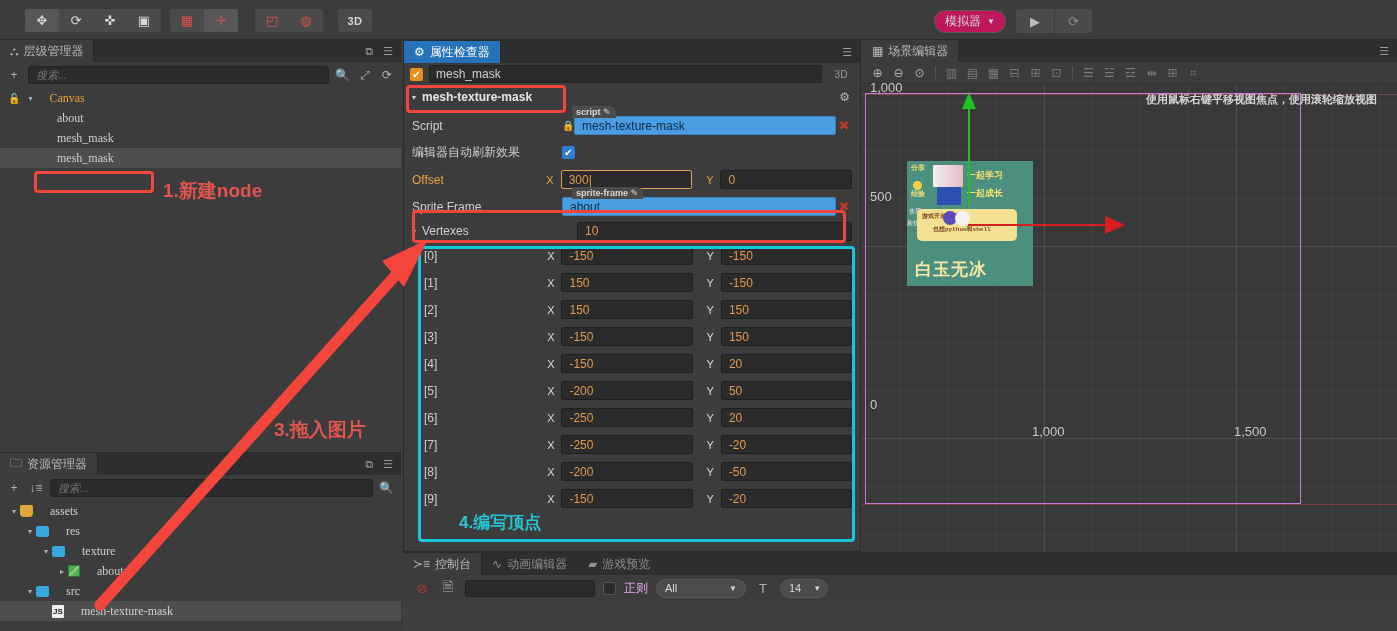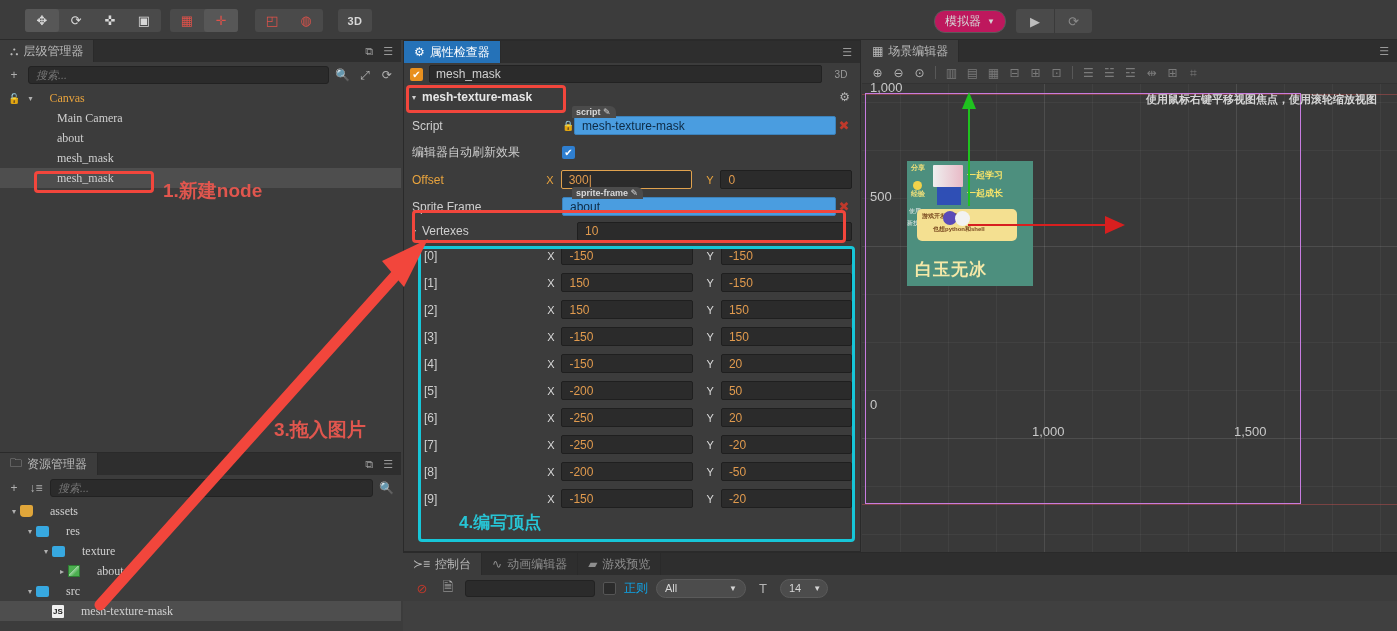--- a/index.html
+++ b/index.html
@@ -123,21 +123,21 @@
   .sdiv { width: 1px; height: 13px; background: #585858; margin: 0 4px; }
   .scene-view { position: absolute; left: 0; right: 0; top: 44px; bottom: 0; background: #393939; overflow: hidden; }
   .ghline { position: absolute; left: 0; right: 0; height: 1px; background: rgba(255,255,255,.045); }
   .gvline { position: absolute; top: 0; bottom: 0; width: 1px; background: rgba(255,255,255,.045); }
   .ghline.maj, .gvline.maj { background: rgba(255,255,255,.10); }
   .rlabel { position: absolute; color: #c8c8c8; font-size: 13px; }
   .hint { position: absolute; right: 6px; top: 4px; color: #d6d6d6; font-size: 11px; font-weight: bold; }
   .canvas-rect { position: absolute; border: 1px solid #c77ce0; }
   .axis-line-red { position: absolute; height: 1px; background: rgba(200,80,80,.45); left:0; right:0; }
   .sprite {
-    position: absolute; background: #4d8f7e; overflow: hidden;
+    position: absolute; background: #4d8f7e; overflow: hidden; font-family: Liberation Mono, monospace;
   }
   .gizmo-y { position: absolute; width: 2px; background: #1fc21f; }
   .gizmo-x { position: absolute; height: 2px; background: #d81f1f; }
 
   
   #console { left: 403px; top: 552px; width: 994px; height: 79px; background: #3c3c3c; border-top: 1px solid #2a2a2a;}
   .con-tools { height: 26px; display: flex; align-items: center; gap: 8px; padding: 0 10px; background: #3c3c3c; }
   .con-ibtn { width: 18px; height: 18px; display: flex; align-items: center; justify-content: center; font-size: 13px; color: #b4b4b4; }
   .con-search { width: 130px; height: 17px; background: #2b2b2b; border: 1px solid #222; border-radius: 3px; }
   .pillsel {
@@ -229,24 +229,20 @@
       </div>
       <span class="srch-icon">🔍</span>
       <span class="srch-icon">⤢</span>
       <span class="srch-icon">⟳</span>
     </div>
     <div class="tree" id="hier-tree" style="top:48px;bottom:0;">
         <div class="trow" style="padding-left: 8px;">
           <span class="ico" style="color:#b9b9b9;font-size:10px;margin-right:4px;">🔓</span>
           <span class="tarrow">▾</span>
           <span class="tname orange">Canvas</span>
-        </div>
-        <div class="trow" style="padding-left: 32px;">
-          <span class="tarrow"></span>
-          <span class="tname">Main Camera</span>
         </div>
         <div class="trow" style="padding-left: 32px;">
           <span class="tarrow"></span>
           <span class="tname">about</span>
         </div>
         <div class="trow" style="padding-left: 32px;">
           <span class="tarrow"></span>
           <span class="tname">mesh_mask</span>
         </div>
         <div class="trow sel" style="padding-left: 32px;">
@@ -612,21 +608,21 @@
           <span class="ico">▰</span>
           <span>游戏预览</span>
         </div>
         <div style="flex: 1 1 0%; background: rgb(46, 46, 46);"></div>
       </div>
     <div class="con-tools">
       <span class="con-ibtn" style="color:#c0392b;">⊘</span>
       <span class="con-ibtn">🗎</span>
       <div class="con-search"></div>
       <span class="cbox off"></span>
-      <span style="color:#0ea5e9;">正则</span>
+      <span style="color:#f0abfc;">正则</span>
       <div class="pillsel" style="width:90px;">
         <span>All</span>
         <span style="font-size:8px;">▼</span>
       </div>
       <span class="con-ibtn">T</span>
       <div class="pillsel" style="width:48px;">
         <span>14</span>
         <span style="font-size:8px;">▼</span>
       </div>
     </div>

